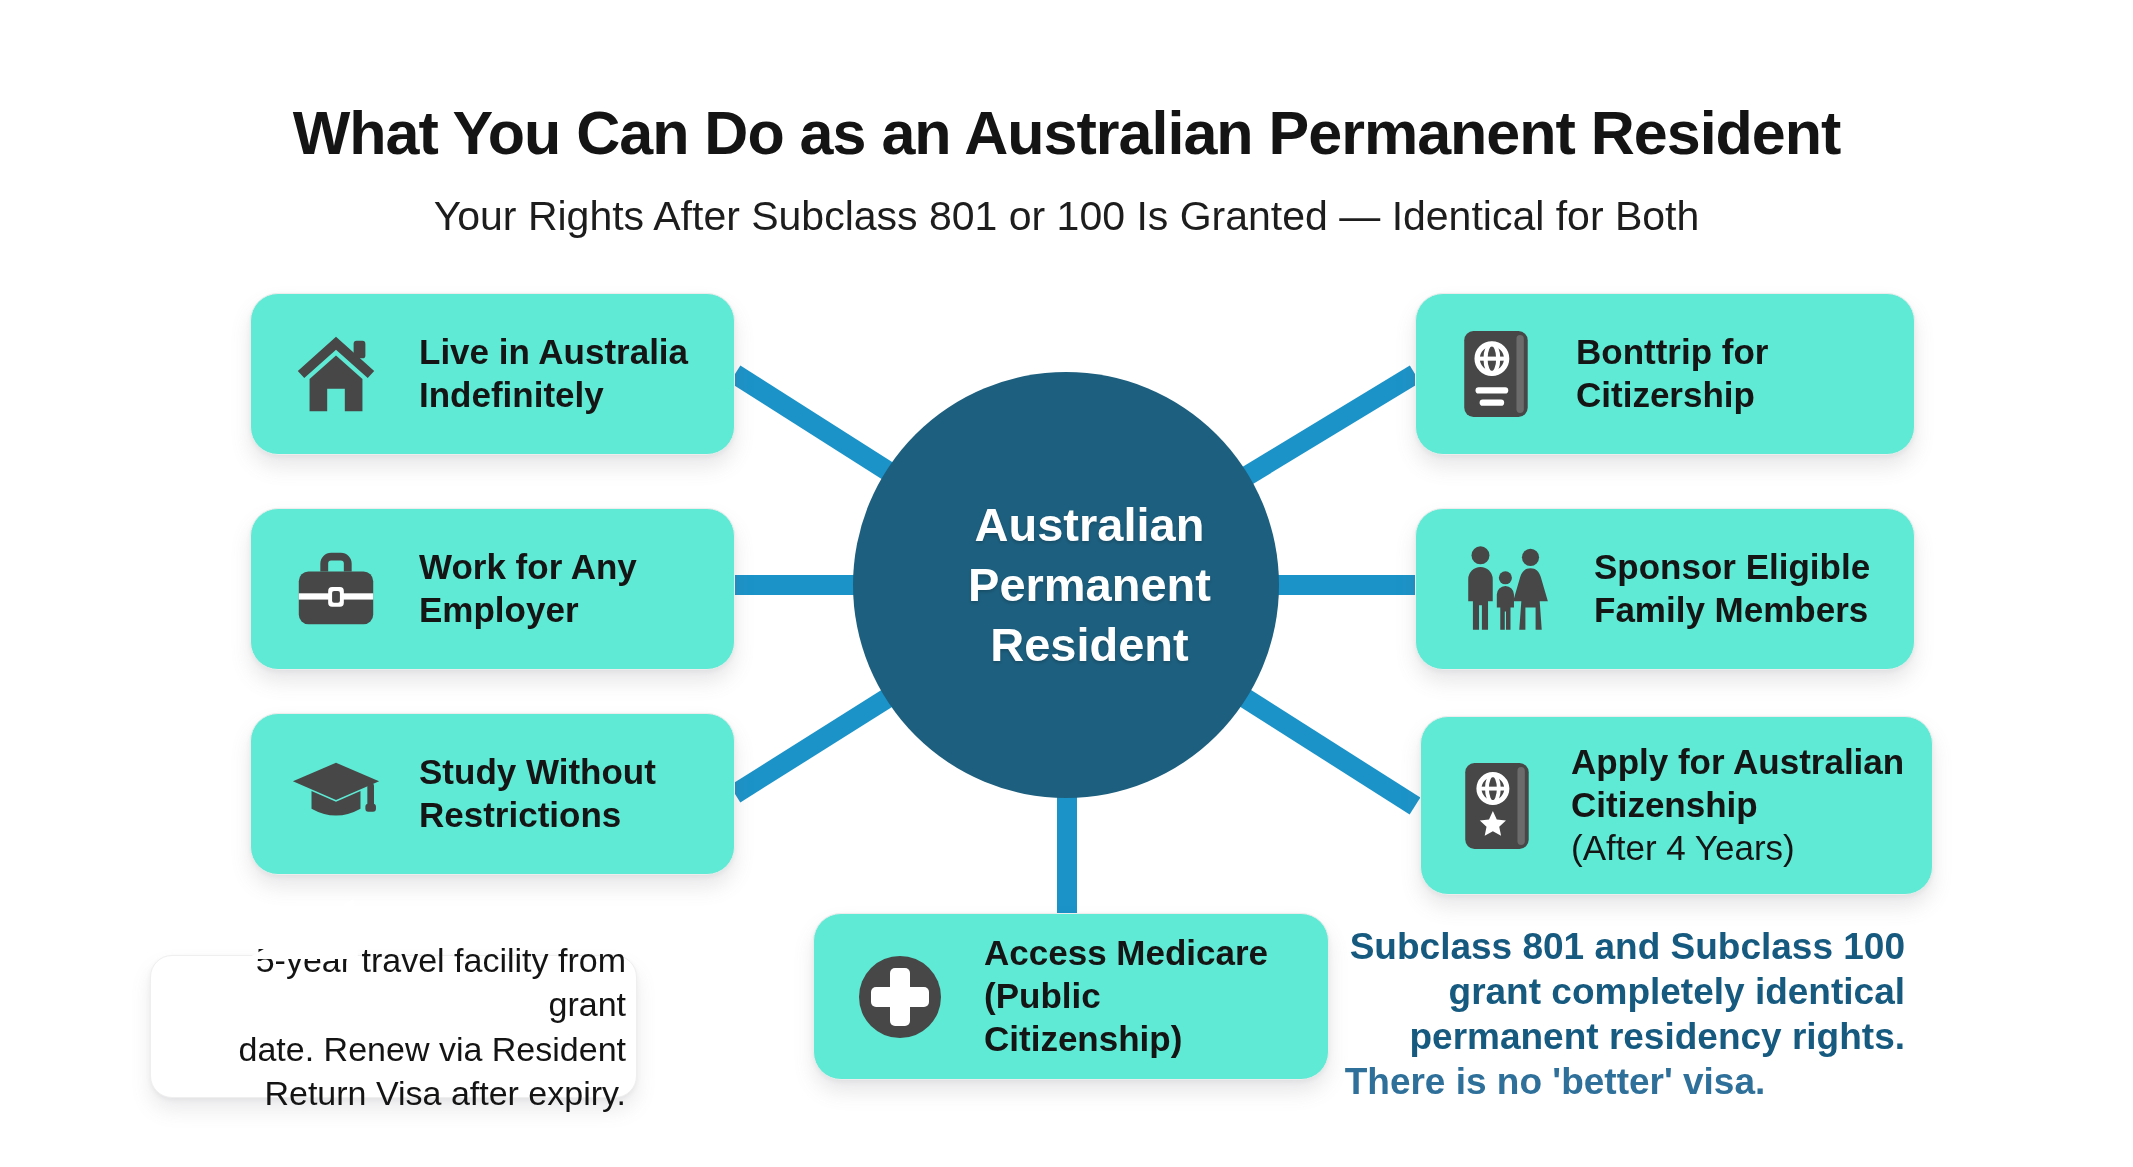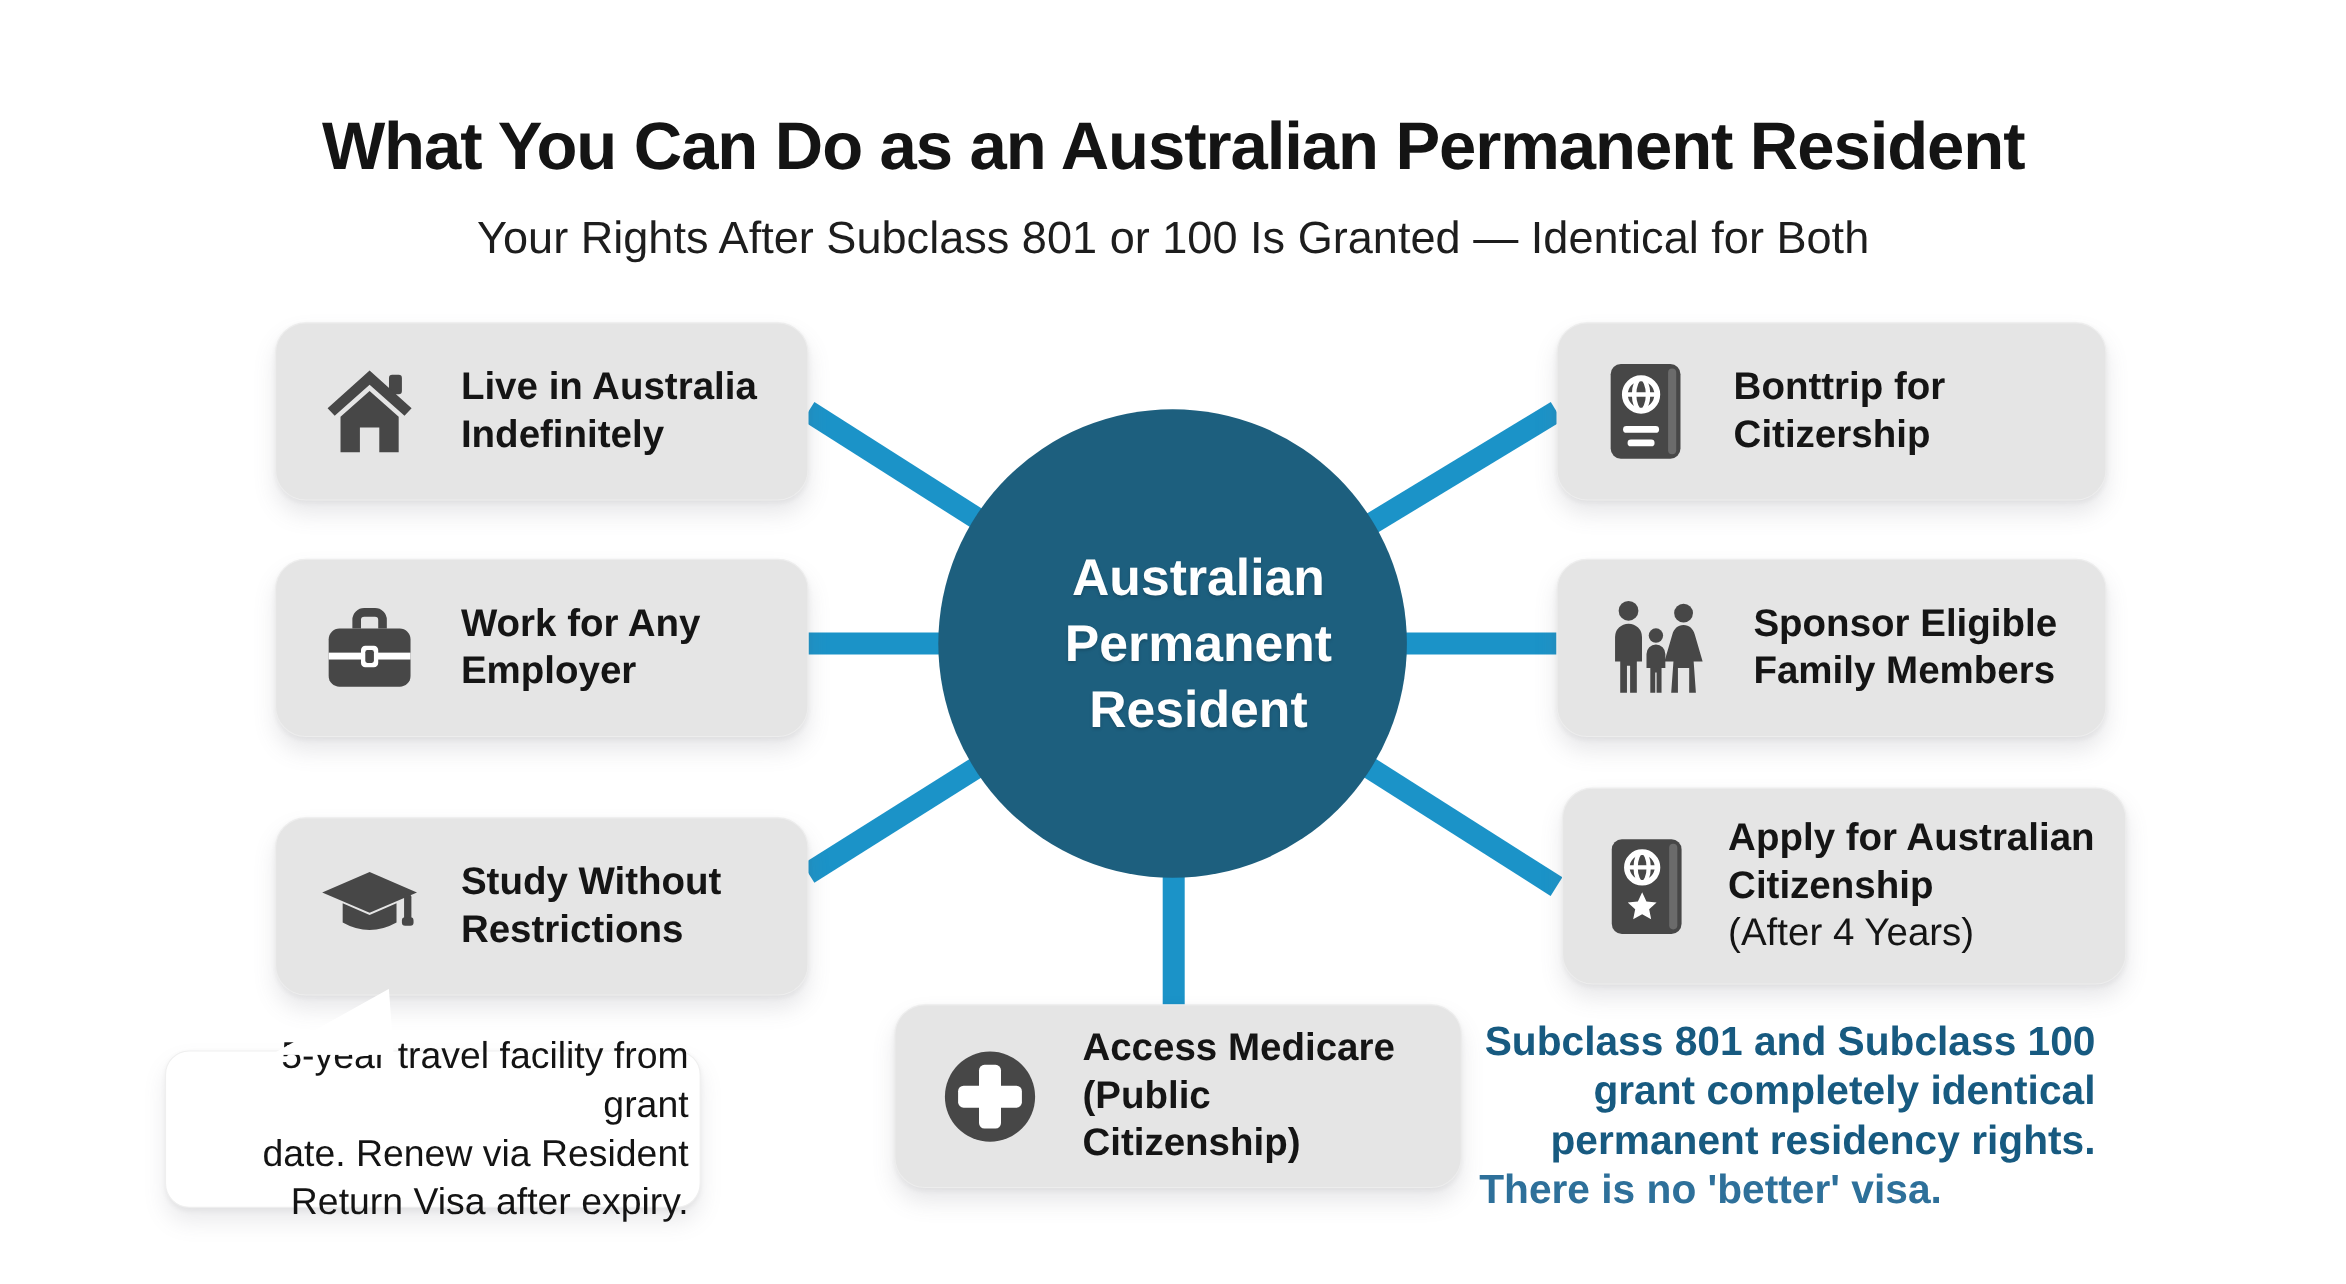--- a/index.html
+++ b/index.html
@@ -17,31 +17,31 @@
   }
   .connectors{position:absolute;left:0;top:0;z-index:1;}
   .hub{
     position:absolute;left:853px;top:372px;width:426px;height:426px;border-radius:50%;
     background:#1d5f7e;z-index:2;display:flex;align-items:center;justify-content:center;
     text-align:center;
   }
   .hub-text{font-size:47px;font-weight:700;color:#fff;line-height:1.28;text-shadow:0 2px 3px rgba(0,0,0,0.18);}
   .hub-text span{display:block;margin-left:47px;}
   .card{
-    position:absolute;z-index:2;background:#e5e5e5;border:1px solid #ededed;border-radius:28px;
+    position:absolute;z-index:2;background:#5eead4;border:1px solid #ededed;border-radius:28px;
     box-shadow:0 12px 20px rgba(110,110,125,0.16),0 2px 5px rgba(0,0,0,0.05);
     display:flex;align-items:center;gap:36px;padding:0 24px 0 38px;box-sizing:border-box;
   }
   .card-icon{flex:0 0 auto;display:flex;align-items:center;justify-content:center;}
   .card-text{font-size:35px;font-weight:700;color:#151515;line-height:1.22;}
   .card-text span{display:block;}
   .card-text .sub{font-weight:400;}
   .c-live{left:250px;top:293px;width:485px;height:162px;}
   .c-work{left:250px;top:508px;width:485px;height:162px;}
-  .c-study{left:250px;top:713px;width:485px;height:162px;margin-top:30px;}
+  .c-study{left:250px;top:713px;width:485px;height:162px;}
   .c-cit{left:1415px;top:293px;width:500px;height:162px;}
   .c-fam{left:1415px;top:508px;width:500px;height:162px;}
   .c-apply{left:1420px;top:716px;width:513px;height:179px;gap:30px;padding-left:34px;}
   .c-med{left:813px;top:913px;width:516px;height:167px;}
   .bubble{
     position:absolute;left:150px;top:955px;width:487px;height:143px;z-index:2;
     background:#fff;border:1px solid #efefef;border-radius:22px;
     box-shadow:0 12px 20px rgba(110,110,125,0.14),0 2px 5px rgba(0,0,0,0.05);
     display:flex;align-items:center;padding:0 10px 0 30px;box-sizing:border-box;text-align:right;
   }

